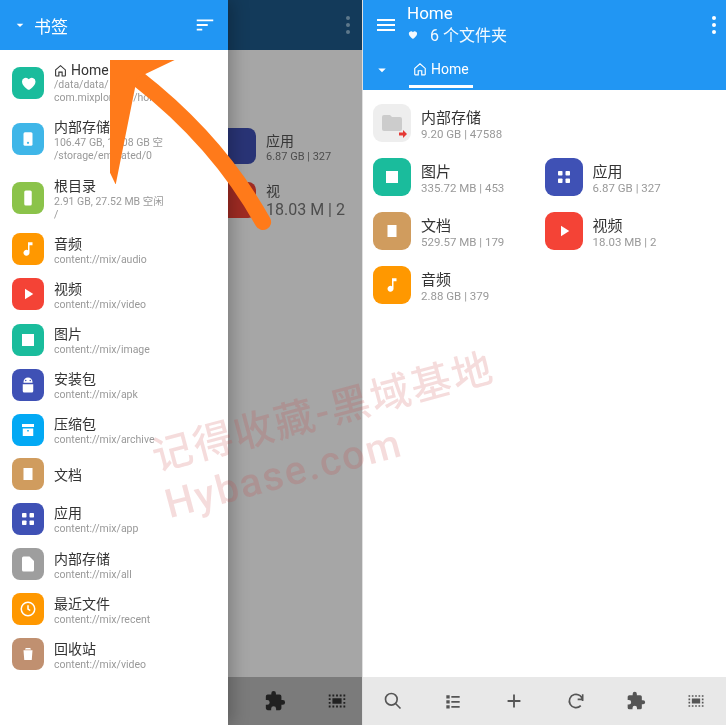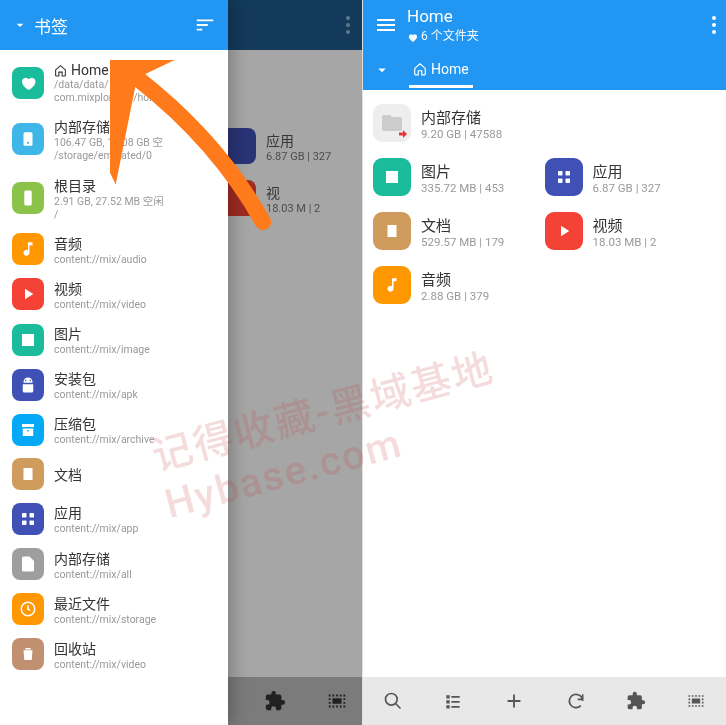--- a/index.html
+++ b/index.html
@@ -123,21 +123,21 @@
 .right-header {
   height: 50px;
   background: #2196F3;
   display: flex; align-items: center;
   padding: 0 10px;
   color: #fff;
 }
 .right-header .burger { width: 26px; height: 26px; display:flex;align-items:center;justify-content:center;}
 .right-header .htext { flex: 1; margin-left: 8px; }
 .right-header .htitle { font-size: 17px; line-height: 1.1; }
-.right-header .hsub { font-size: 12px; display:flex;align-items:flex-end;gap:3px; opacity:.95; }
+.right-header .hsub { font-size: 16px; display:flex;align-items:center;gap:12px; opacity:.95; }
 .right-tabs {
   height: 40px;
   background: #2196F3;
   display: flex; align-items: center;
   padding: 0 10px;
   gap: 18px;
 }
 .right-tabs .chev { color:#fff; }
 .right-tabs .tab {
   color: #fff; font-size: 14px;
@@ -218,21 +218,21 @@
       <div class="fico" style="background:#3f51b5"></div>
       <div>
         <div style="color:#555;font-size:14px">应用</div>
         <div style="font-size:11px">6.87 GB | 327</div>
       </div>
     </div>
     <div class="fade-row">
       <div class="fico" style="background:#f44336"></div>
       <div>
         <div style="color:#555;font-size:14px">视</div>
-        <div style="font-size:11px">18.03 M  | 2</div>
+        <div style="font-size:16px">18.03 M  | 2</div>
       </div>
     </div>
   </div>
   <div class="scrim"></div>
 
   <div class="drawer">
     <div class="drawer-header">
       <svg width="16" height="16" viewBox="0 0 24 24">
           <path d="M7 10l5 5 5-5z"></path>
         </svg>
@@ -401,21 +401,21 @@
     <div class="dico" style="background:#ff9800">
             <svg width="18" height="18" viewBox="0 0 24 24" fill="#fff">
               <circle cx="12" cy="12" r="9" fill="none" stroke="#fff" stroke-width="2"></circle>
               <path d="M12 7v5l3 2" stroke="#fff" stroke-width="2" fill="none"></path>
             </svg>
           </div>
     <div class="txt">
       <div class="name">
               <span>最近文件</span>
             </div>
-      <div class="sub">content://mix/storage</div>
+      <div class="sub">content://mix/recent</div>
     </div>
         </div>
         <div class="drawer-item">
     <div class="dico" style="background:#c09070">
             <svg width="18" height="18" viewBox="0 0 24 24" fill="#fff">
               <path d="M6 7h12l-1 13H7L6 7zm3-3h6l1 2H8l1-2z"></path>
             </svg>
           </div>
     <div class="txt">
       <div class="name">

